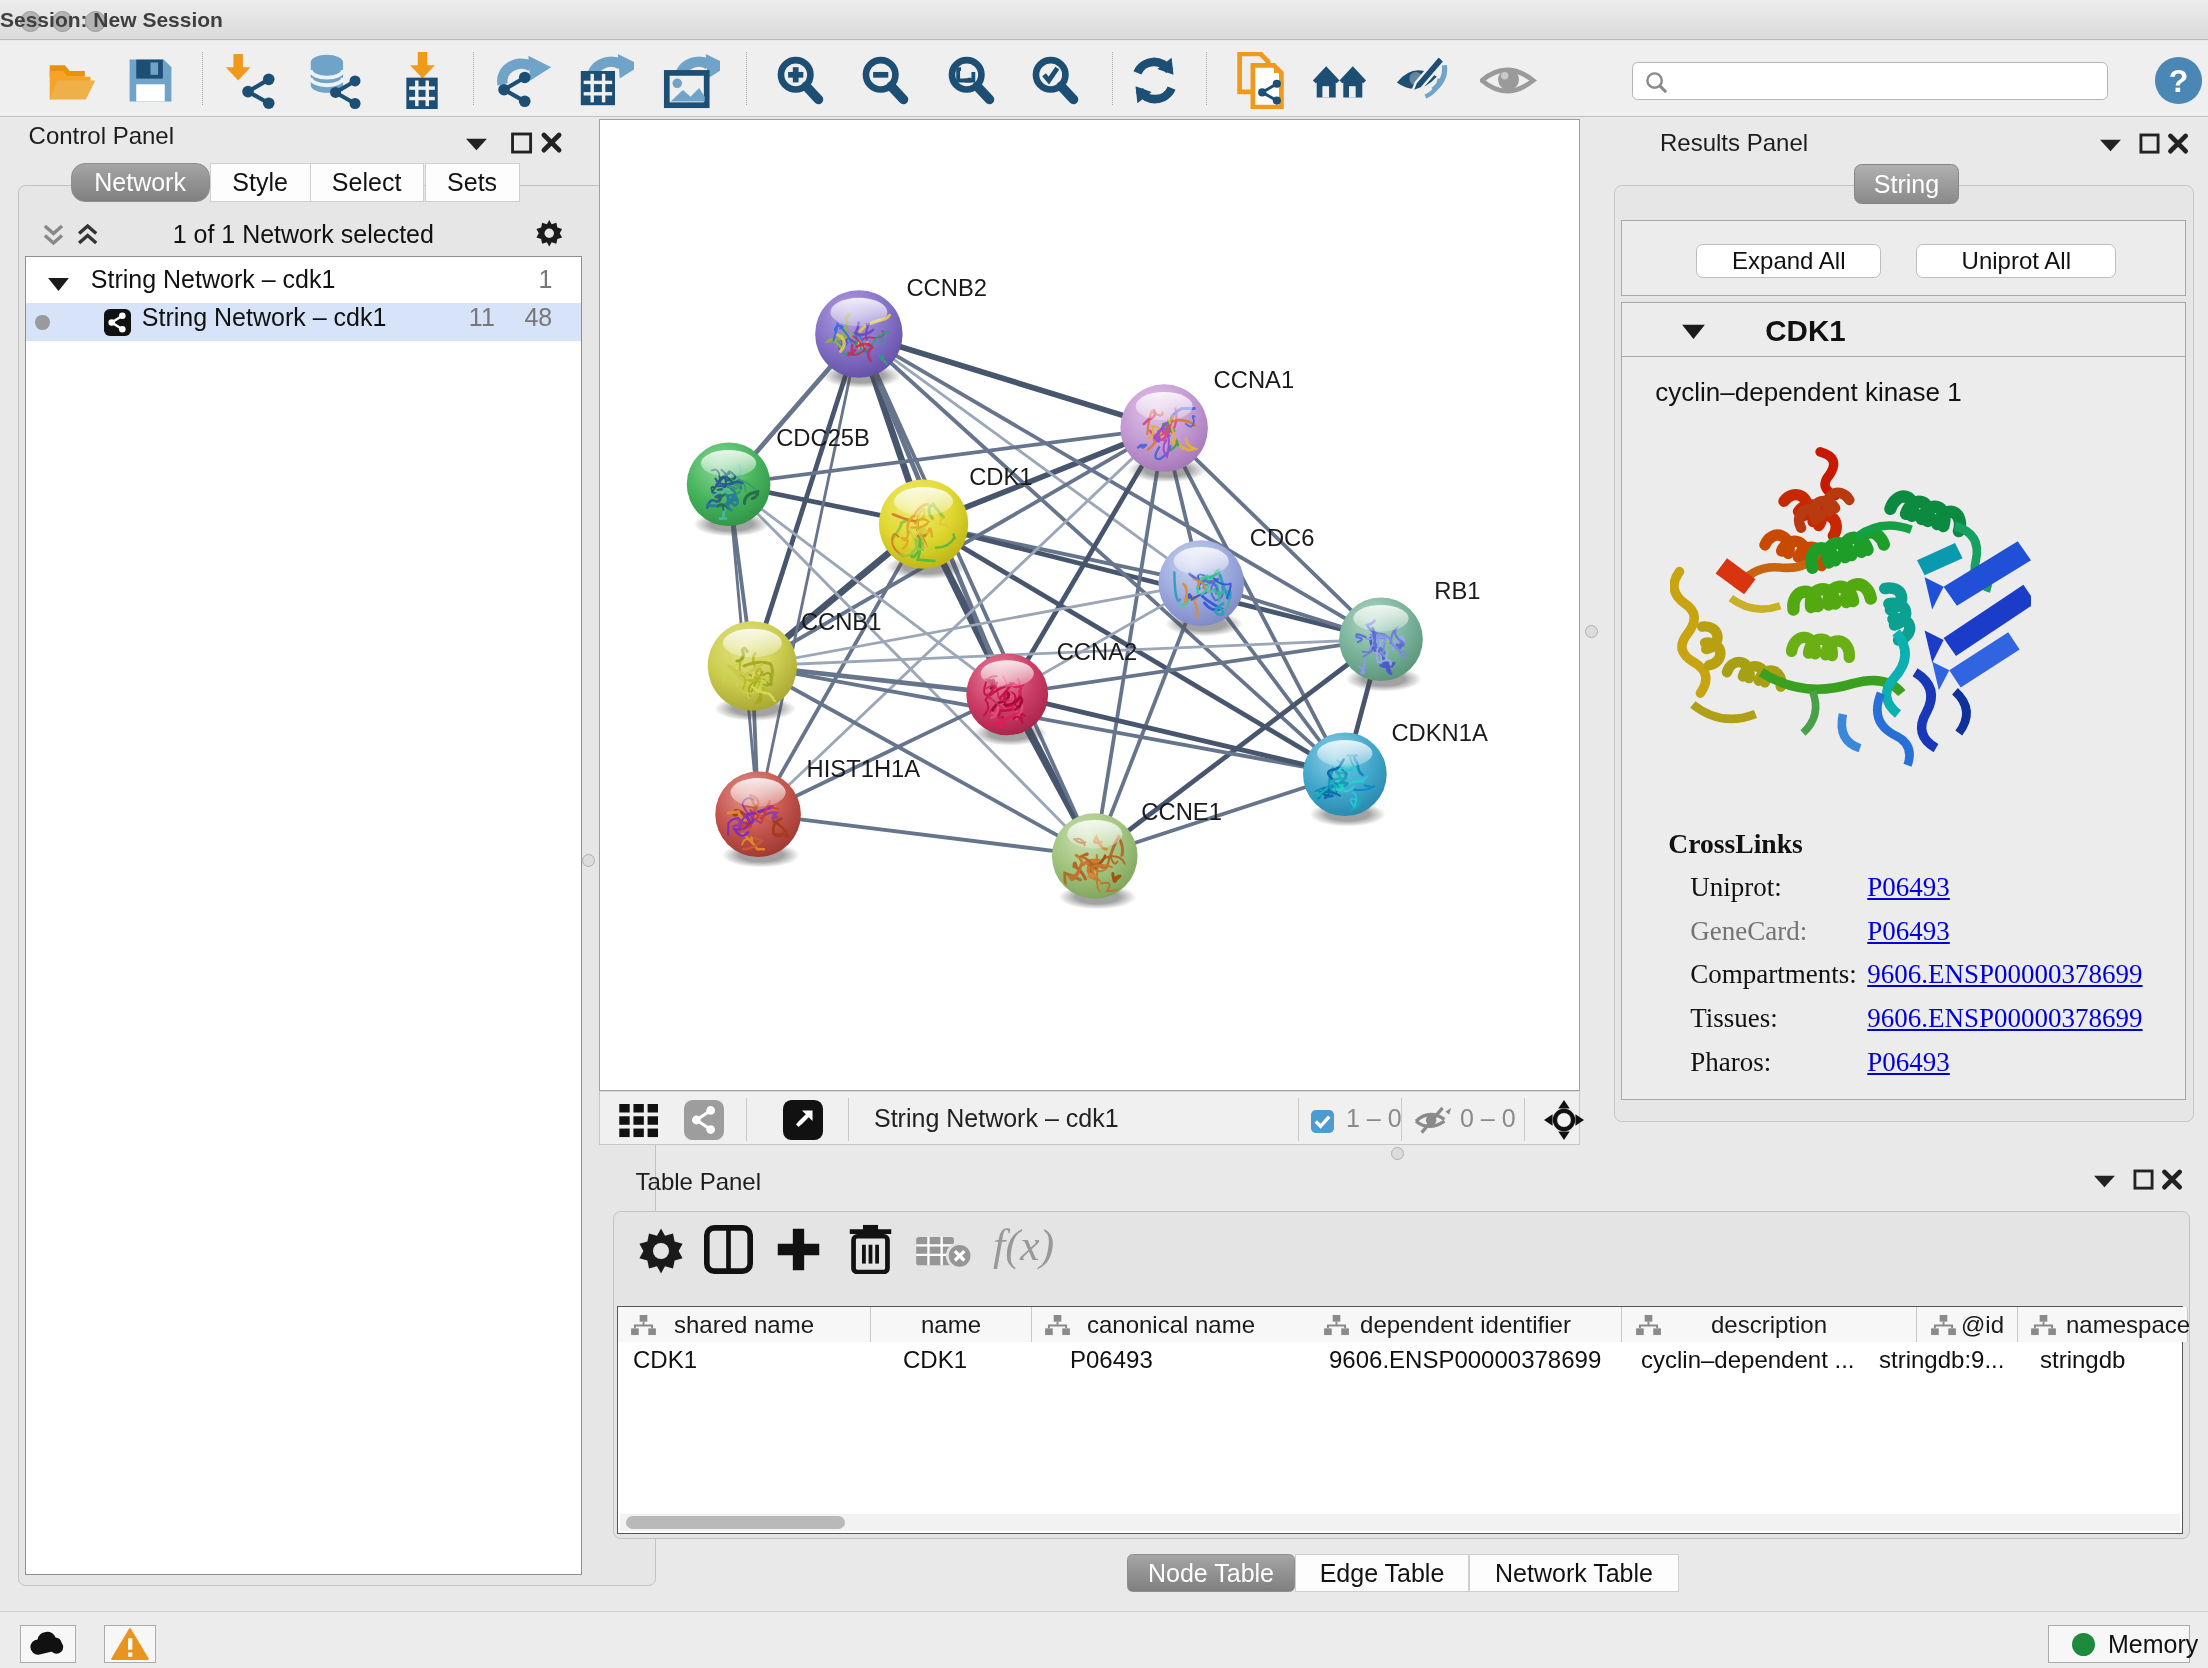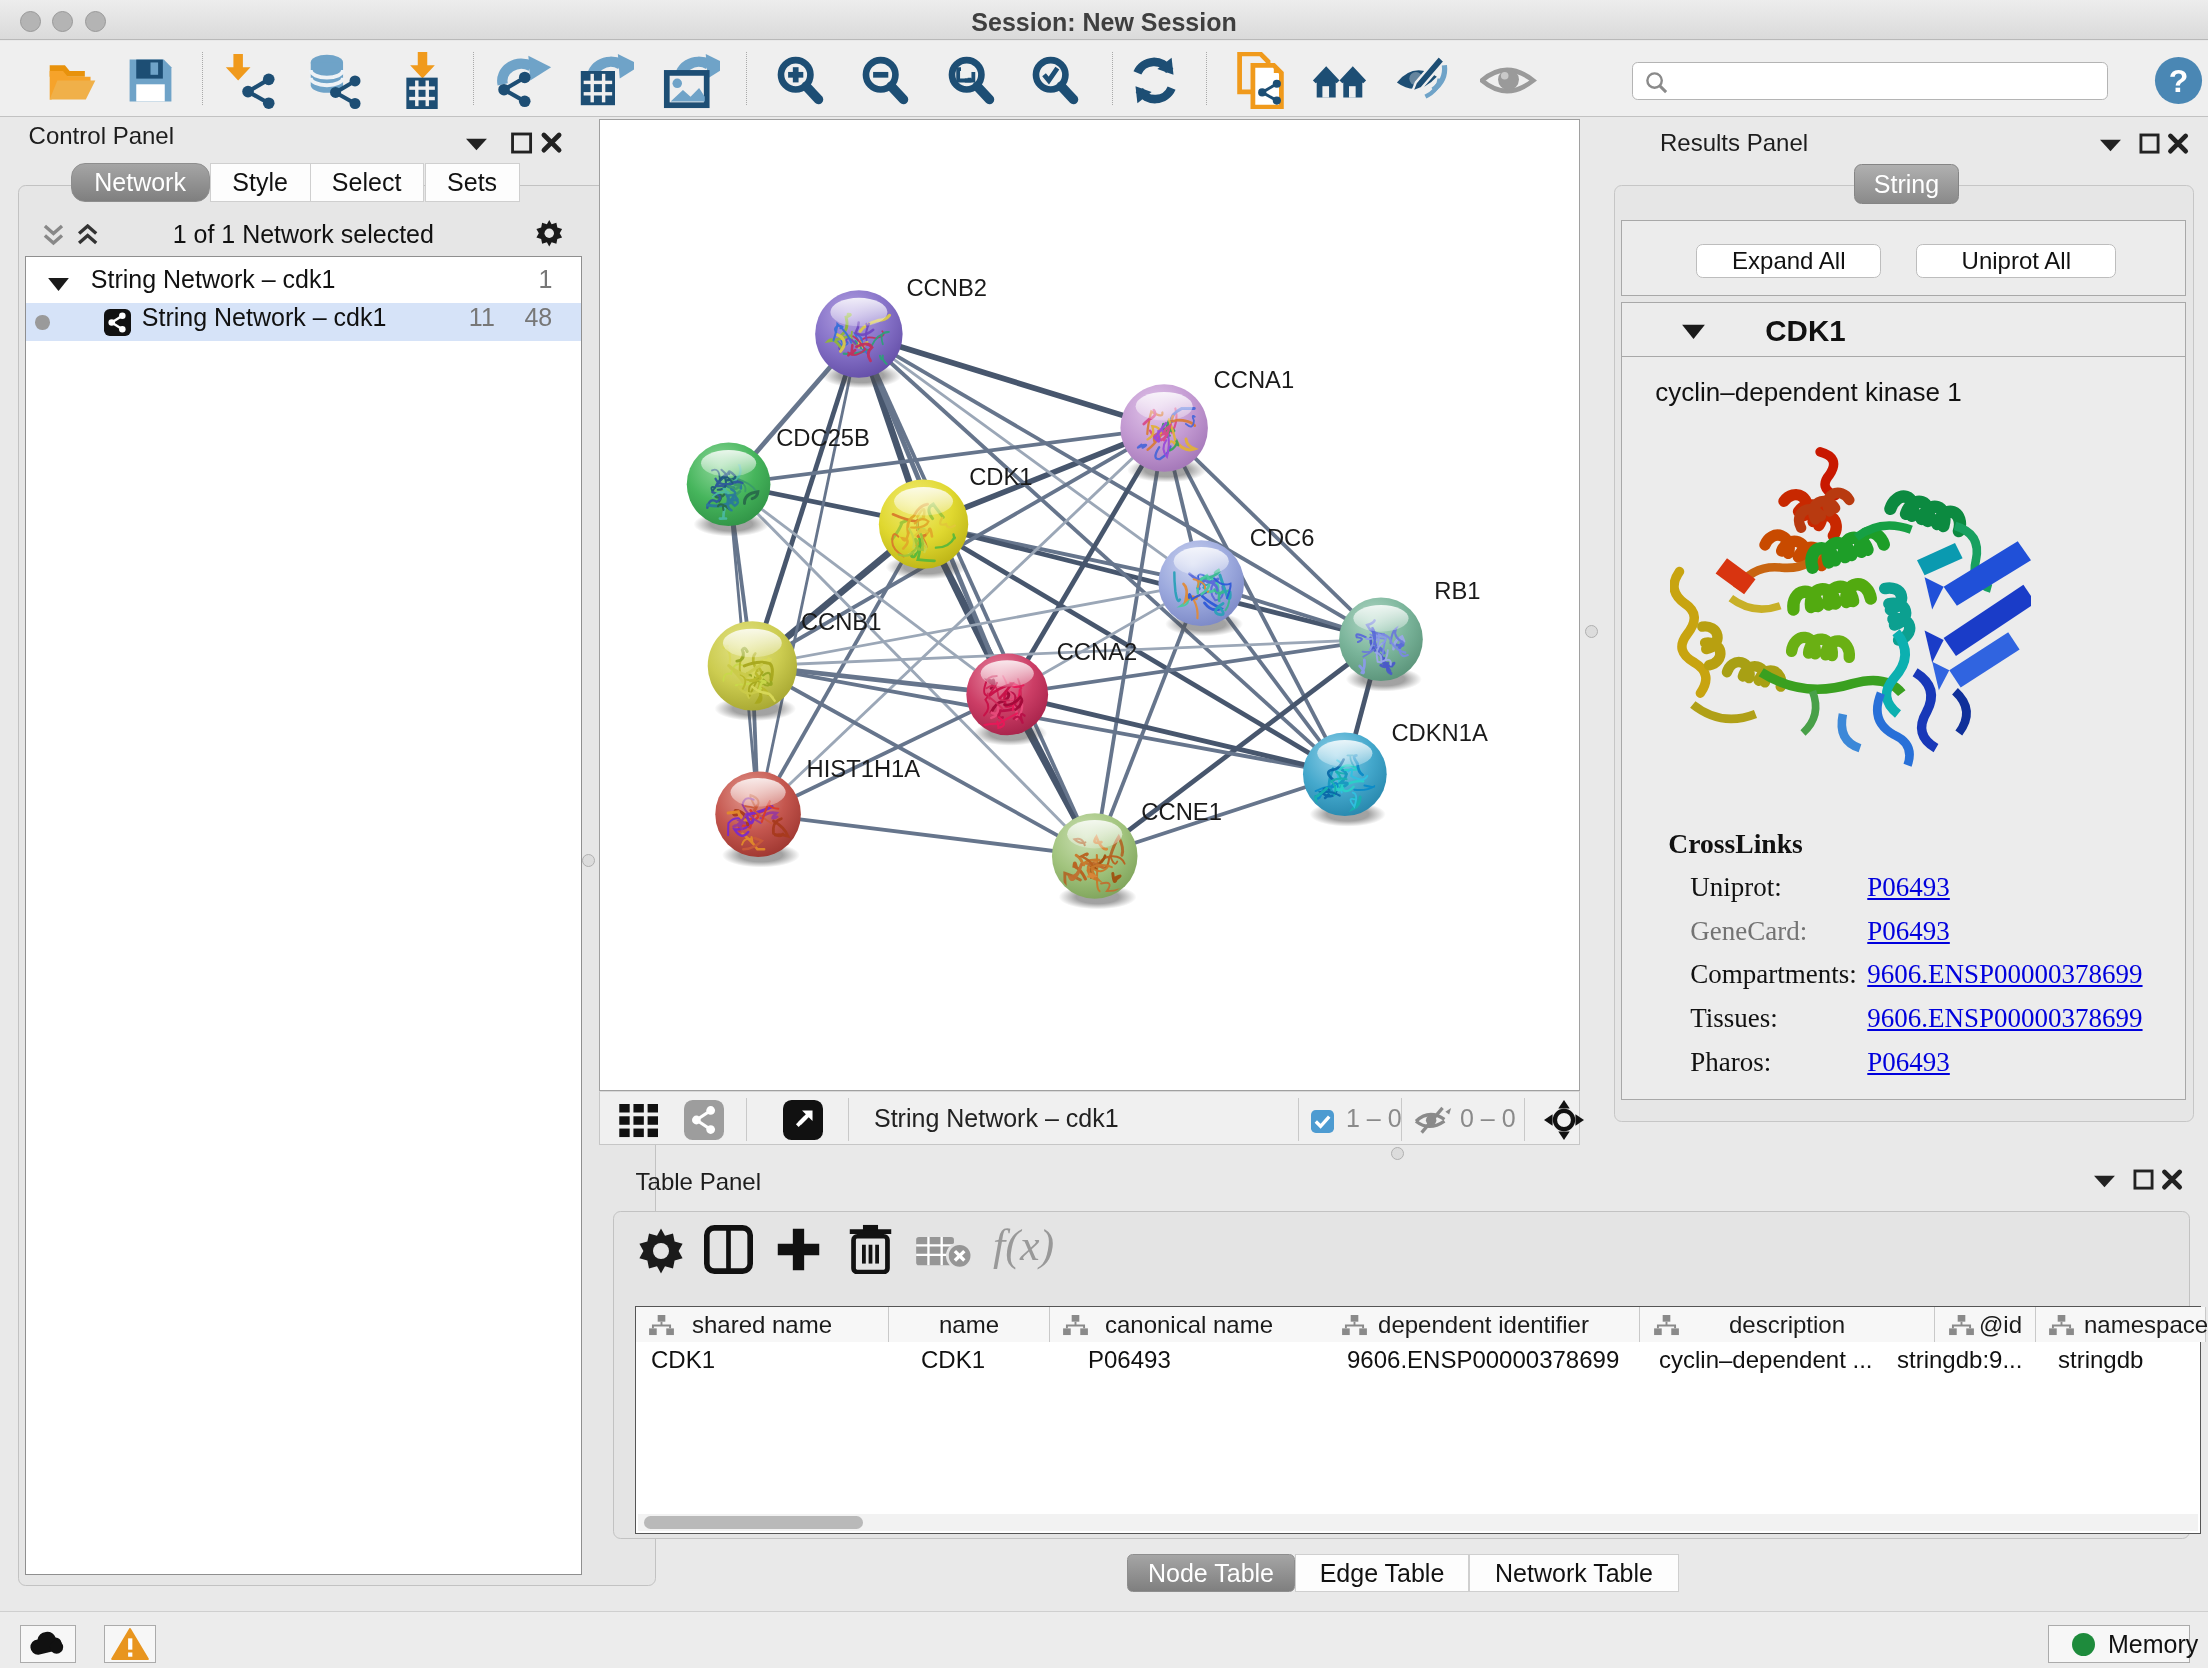--- a/index.html
+++ b/index.html
@@ -5,22 +5,22 @@
 * { margin:0; padding:0; box-sizing:border-box; }
 html,body { width:2208px; height:1668px; overflow:hidden; }
 body { font-family:"Liberation Sans", sans-serif; background:#e9e9e9; position:relative; }
 .abs { position:absolute; }
 
 
 #titlebar { left:0; top:0; width:2208px; height:40px;
   background:linear-gradient(#ededed,#dadada); border-bottom:1px solid #b9b9b9; }
 .tlight { position:absolute; top:10.5px; width:21px; height:21px; border-radius:50%;
   background:#b4b4b4; border:1px solid #999999; }
-#wintitle { position:absolute; left:0; right:0; top:7.6px; text-align:center;
-  font-size:25px; font-weight:bold; color:#3f3f3f; }
+#wintitle { position:absolute; left:0; right:0; top:7.6px; text-align:left;
+  font-size:21px; font-weight:bold; color:#3f3f3f; }
 
 
 #toolbar { left:0; top:41px; width:2208px; height:76px; background:#efefef;
   border-bottom:1px solid #c2c2c2; }
 .tsep { position:absolute; top:11.4px; height:53px; width:0;
   border-left:1.9px dotted #a9a9a9; }
 .ticon { position:absolute; top:7.6px; }
 #searchbox { position:absolute; left:1632px; top:21px; width:476px; height:38px;
   background:#fff; border:1px solid #b4b4b4; border-radius:5.7px; }
 
@@ -57,21 +57,21 @@
   background:linear-gradient(#b0b0b0,#8a8a8a); border:1px solid #858585; border-radius:7.6px;
   color:#fff; font-size:25px; text-align:center; line-height:38px; }
 .rbox { position:absolute; left:6.7px; width:565px; background:#ececec; border:1px solid #a8a8a8;padding-left:30px; }
 .btn { position:absolute; top:23px; height:34px; background:#fff; border:1px solid #bdbdbd;
   border-radius:6.7px; font-size:24px; text-align:center; line-height:32px; color:#111; }
 
 
 #tpanel { left:578px; top:1153px; width:1623px; height:458px; }
 #tp_body { position:absolute; left:35px; top:58px; width:1577px; height:328px;
   background:#e4e4e4; border:1px solid #c2c2c2; border-radius:7.6px; }
-#tbl { position:absolute; left:21px; top:94px; width:1566px; height:228px;
+#tbl { position:absolute; left:3px; top:94px; width:1566px; height:228px;
   background:#fff; border:1px solid #555;padding-left:26px; }
 .th { position:absolute; top:0; height:35px; border-right:1px solid #c9c9c9;
   font-size:24px; color:#1a1a1a; text-align:center; line-height:35px; background:#f7f7f7; }
 .td { position:absolute; top:36px; height:34px; font-size:24px; color:#111; line-height:34px; }
 .ttab { position:absolute; top:401px; height:38px; font-size:25px; text-align:center;
   line-height:36px; color:#111; background:#fdfdfd; border:1px solid #cfcfcf; }
 
 
 #statusbar { left:0; top:1611px; width:2208px; height:57px; background:#ececec;
   border-top:1px solid #cfcfcf; }

